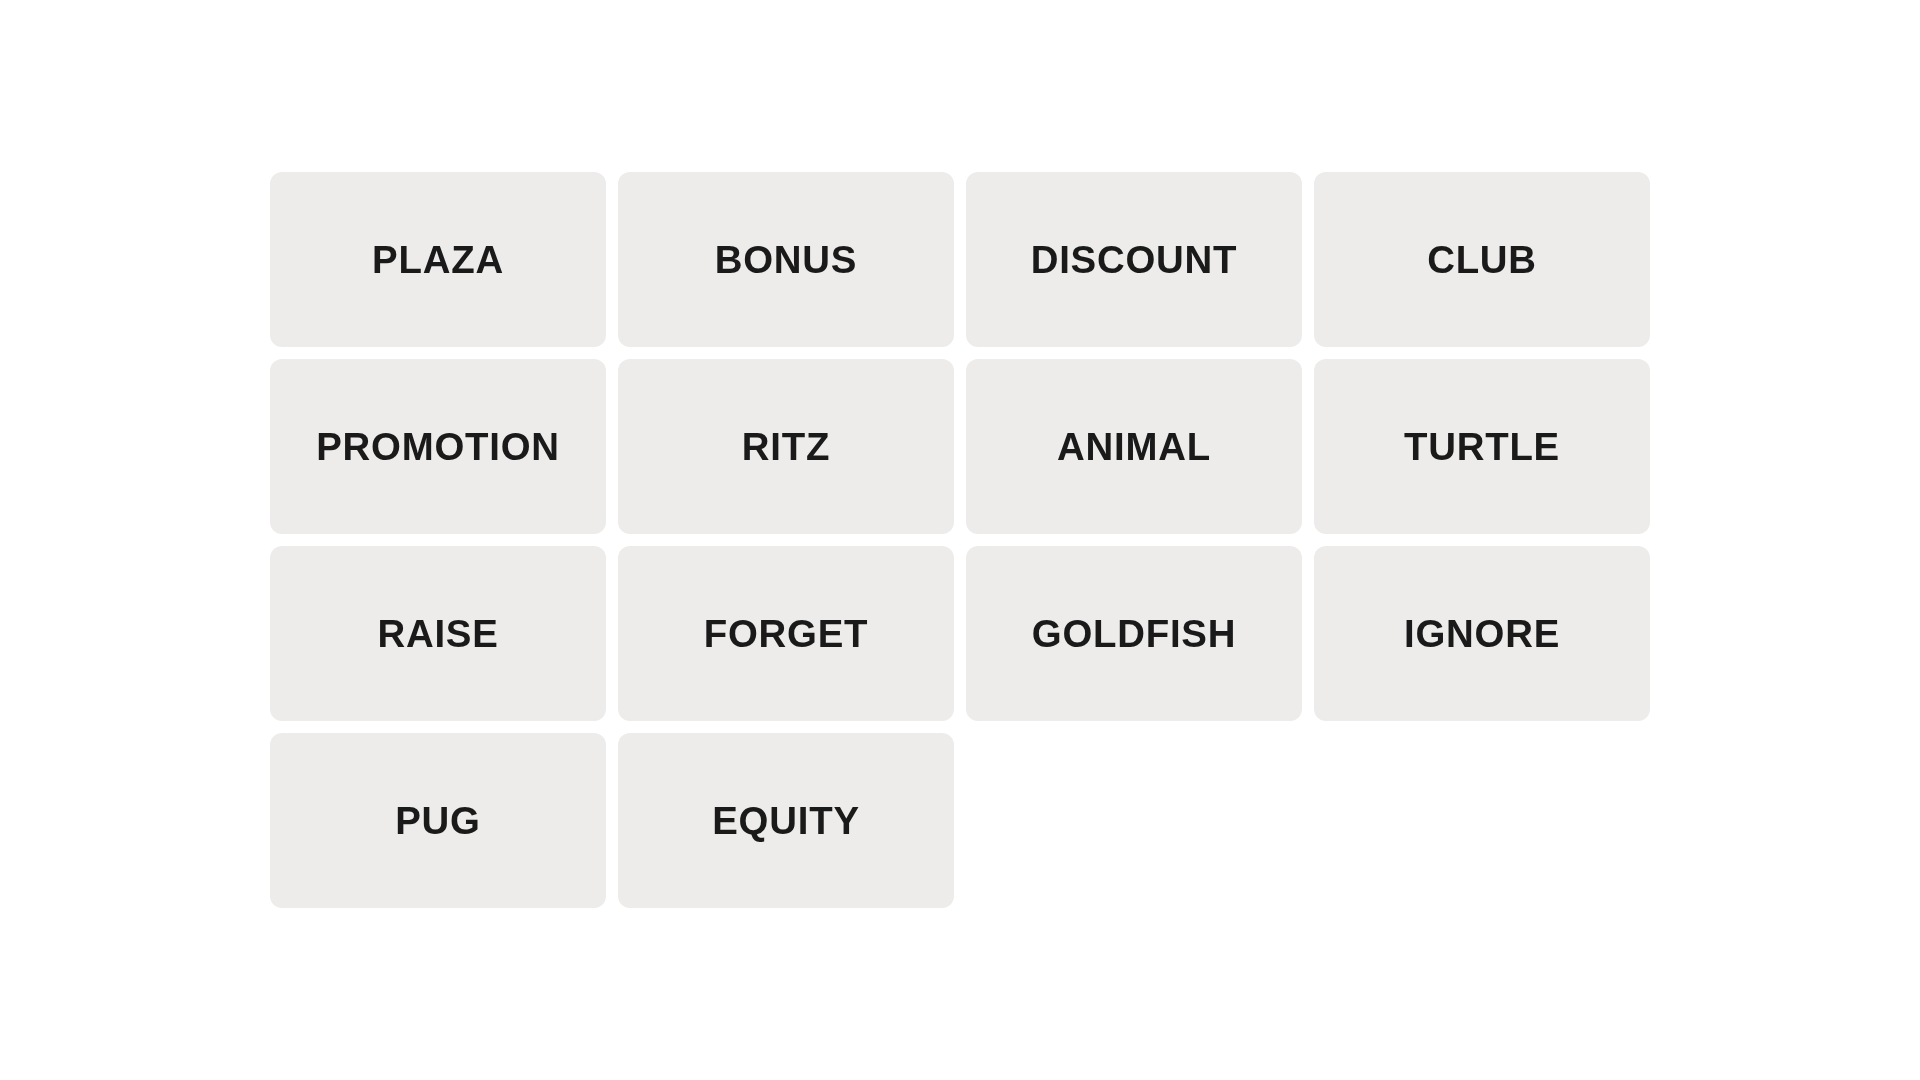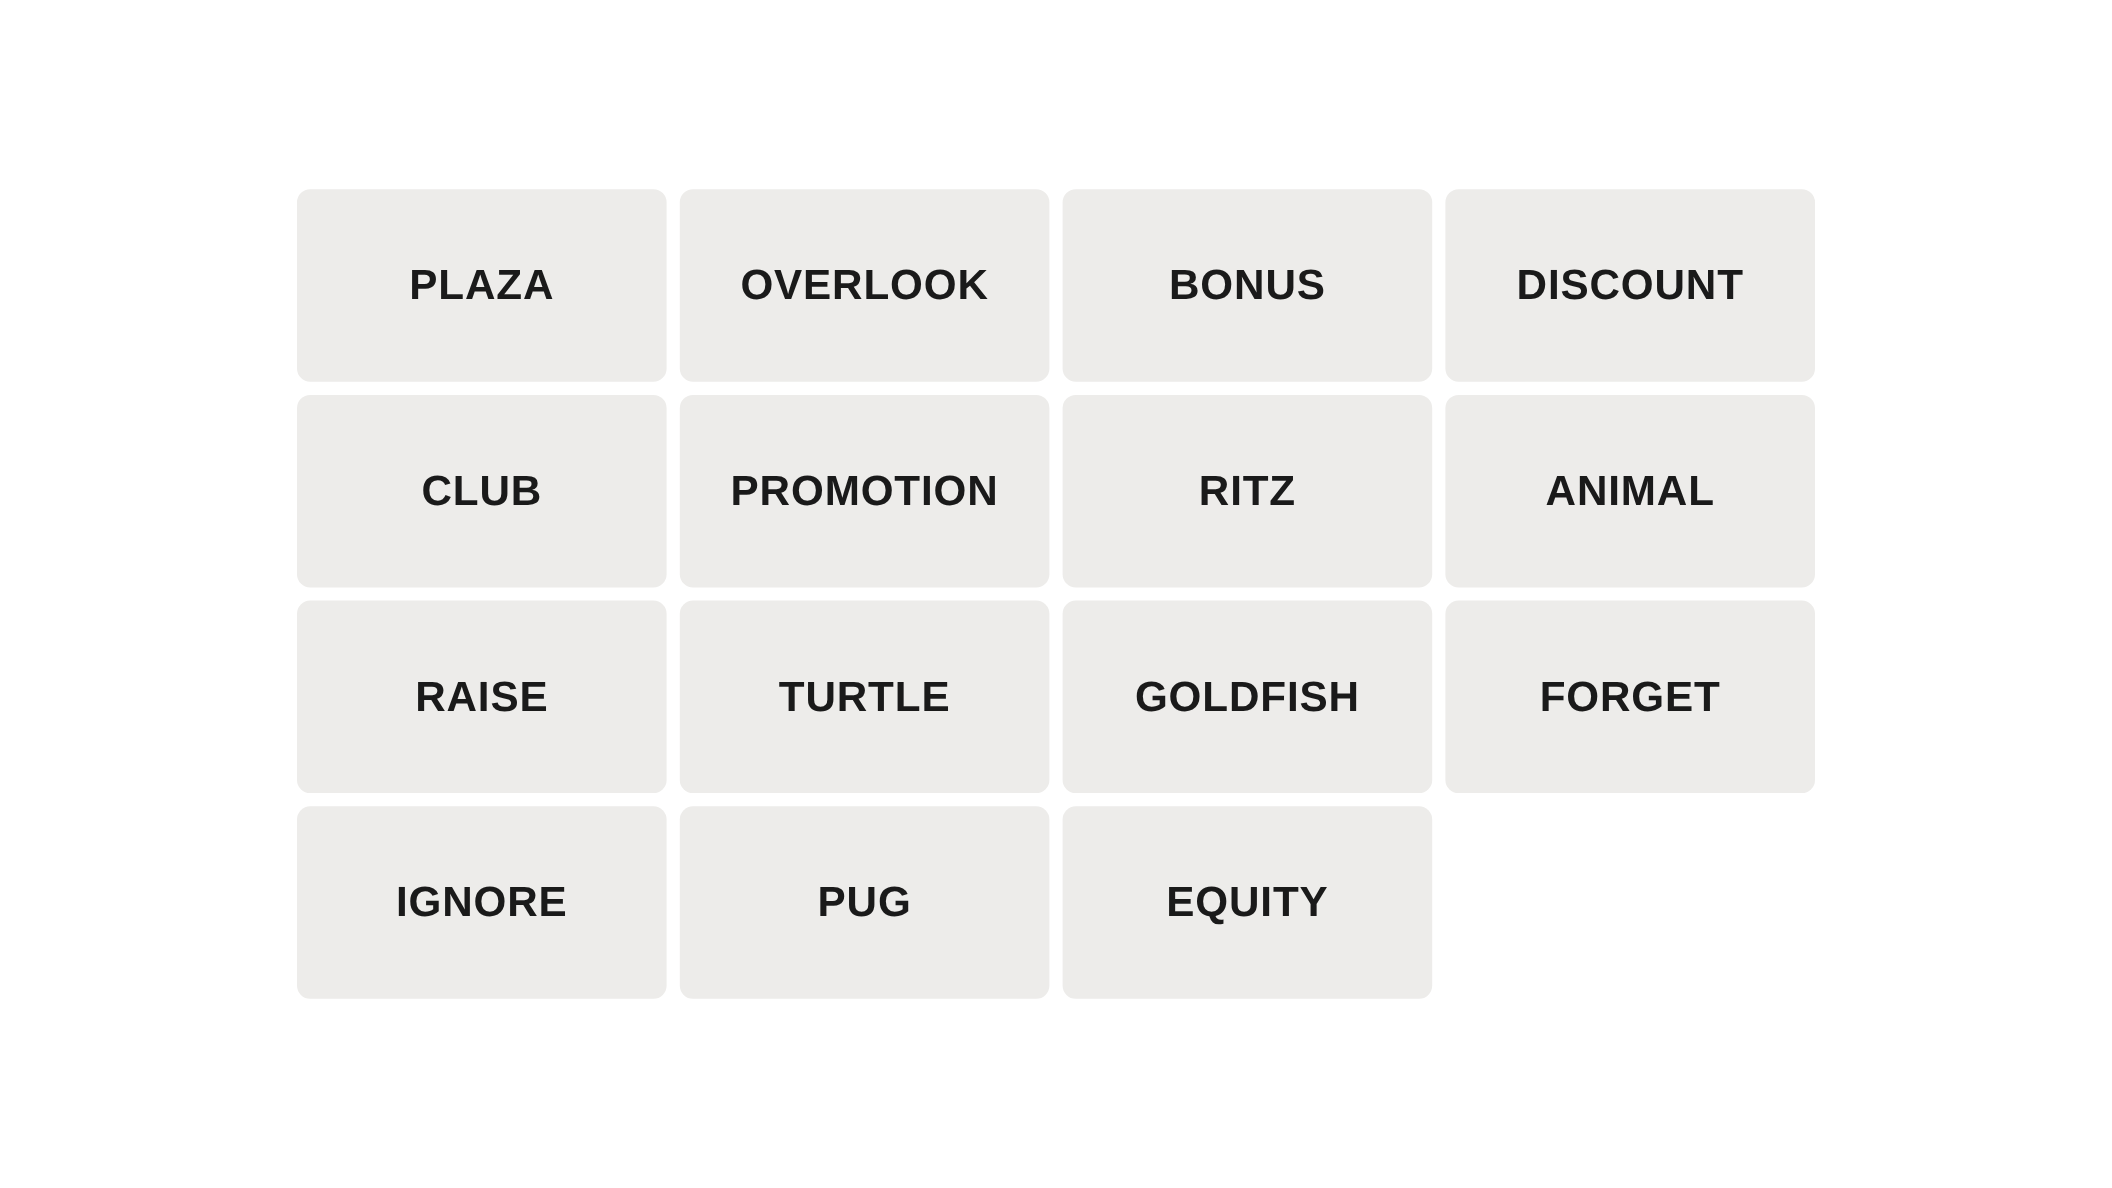--- a/index.html
+++ b/index.html
@@ -87,51 +87,48 @@
 </head>
 <body>
 
 <div class="game-container">
   <div class="grid">
 
   <div class="word-card">
         <span class="word-label">PLAZA</span>
       </div>
       <div class="word-card">
-        <span class="word-label">OVERLOOK</span>
-      </div>
-      <div class="word-card">
         <span class="word-label">BONUS</span>
       </div>
       <div class="word-card">
         <span class="word-label">DISCOUNT</span>
       </div>
       <div class="word-card">
         <span class="word-label">CLUB</span>
       </div>
       <div class="word-card">
         <span class="word-label">PROMOTION</span>
       </div>
       <div class="word-card">
         <span class="word-label">RITZ</span>
       </div>
       <div class="word-card">
         <span class="word-label">ANIMAL</span>
       </div>
       <div class="word-card">
+        <span class="word-label">TURTLE</span>
+      </div>
+      <div class="word-card">
         <span class="word-label">RAISE</span>
       </div>
       <div class="word-card">
-        <span class="word-label">TURTLE</span>
+        <span class="word-label">FORGET</span>
       </div>
       <div class="word-card">
         <span class="word-label">GOLDFISH</span>
-      </div>
-      <div class="word-card">
-        <span class="word-label">FORGET</span>
       </div>
       <div class="word-card">
         <span class="word-label">IGNORE</span>
       </div>
       <div class="word-card">
         <span class="word-label">PUG</span>
       </div>
       <div class="word-card">
         <span class="word-label">EQUITY</span>
       </div>

